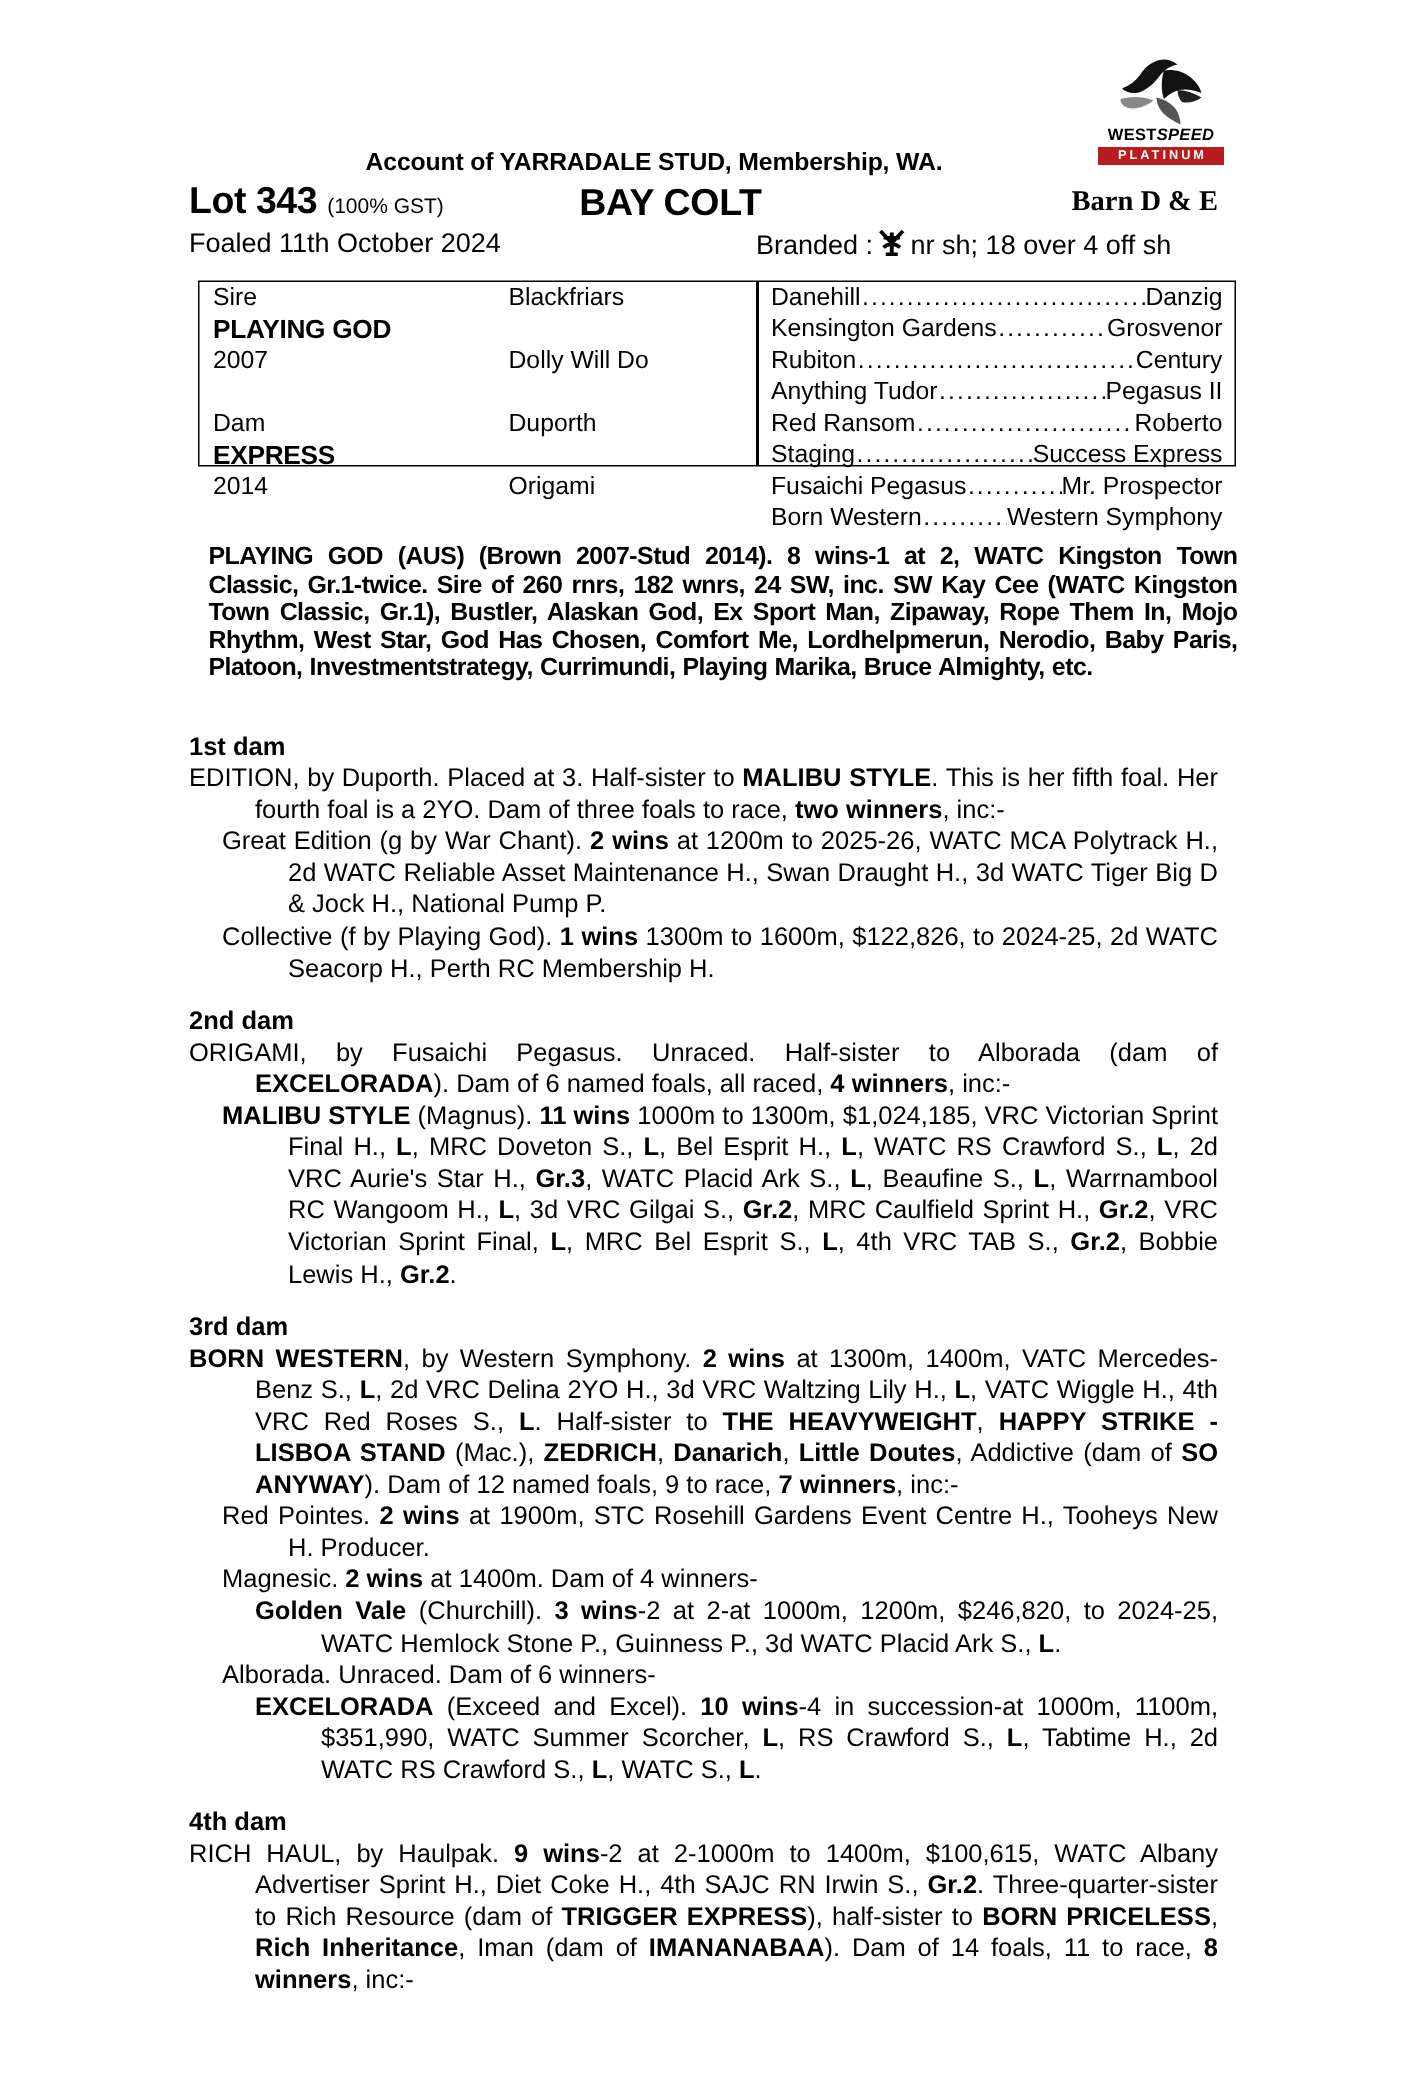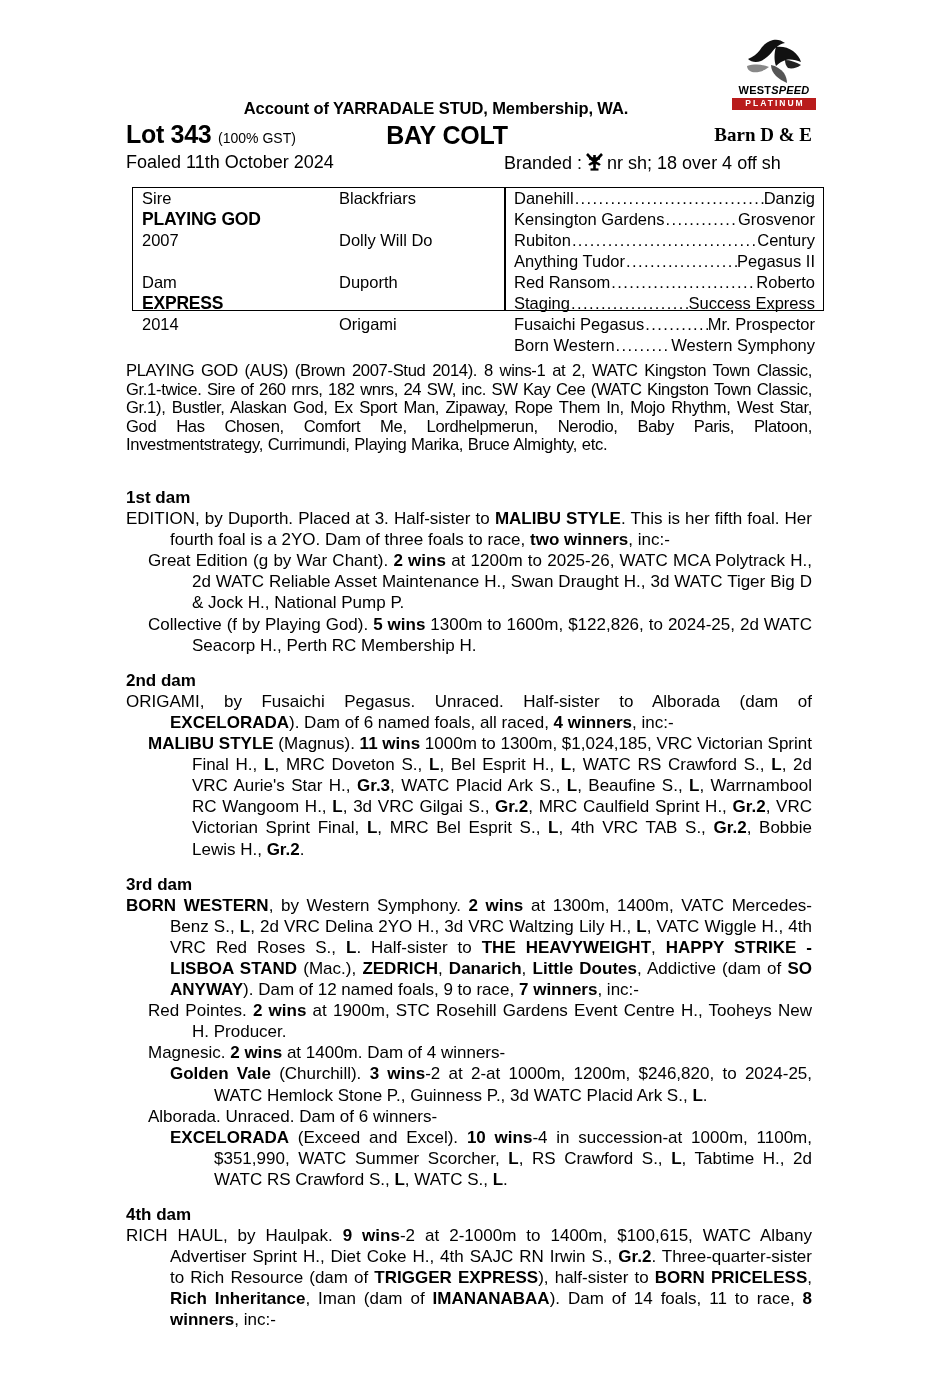--- a/index.html
+++ b/index.html
@@ -122,23 +122,23 @@
     flex: 1 1 auto;
     overflow: hidden;
     white-space: nowrap;
     letter-spacing: 1.4px;
     padding: 0 1px;
   }
   .dotline .rt { white-space: nowrap; }
 
   
   .sireblock {
-    position: absolute; top: 362px; left: 0; width: 686px;
+    position: absolute; top: 362px; left: 13px; width: 686px;
     font-size: 16.6px;
-    font-weight: 400;
+    font-weight: 700;
     line-height: 18.6px;
     text-align: justify;
     letter-spacing: -.35px;
     font-stretch: condensed;
     word-spacing: .5px;
   }
 
   
   .narr {
     position: absolute; left: 0; width: 686px;
@@ -265,21 +265,21 @@
         </div>
       </div>
   </div>
 
   <div class="sireblock">PLAYING GOD (AUS) (Brown 2007-Stud 2014). 8 wins-1 at 2, WATC Kingston Town Classic, Gr.1-twice. Sire of 260 rnrs, 182 wnrs, 24 SW, inc. SW Kay Cee (WATC Kingston Town Classic, Gr.1), Bustler, Alaskan God, Ex Sport Man, Zipaway, Rope Them In, Mojo Rhythm, West Star, God Has Chosen, Comfort Me, Lordhelpmerun, Nerodio, Baby Paris, Platoon, Investmentstrategy, Currimundi, Playing Marika, Bruce Almighty, etc.</div>
 
   <div class="narr" id="narrative" style="top:487px;">
       <div class="damhead">1st dam</div>
       <div class="p0 hang">EDITION, by Duporth. Placed at 3. Half-sister to <b>MALIBU STYLE</b>. This is her fifth foal. Her fourth foal is a 2YO. Dam of three foals to race, <b>two winners</b>, inc:-</div>
       <div class="p1">Great Edition (g by War Chant). <b>2 wins</b> at 1200m to 2025-26, WATC MCA Polytrack H., 2d WATC Reliable Asset Maintenance H., Swan Draught H., 3d WATC Tiger Big D &amp; Jock H., National Pump P.</div>
-      <div class="p1">Collective (f by Playing God). <b>5 wins</b> 1300m to 1600m, $122,826, to 2024-25, 2d WATC Seacorp H., Perth RC Membership H.</div>
+      <div class="p1">Collective (f by Playing God). <b>1 wins</b> 1300m to 1600m, $122,826, to 2024-25, 2d WATC Seacorp H., Perth RC Membership H.</div>
       <div class="gap"></div>
       <div class="damhead">2nd dam</div>
       <div class="p0 hang">ORIGAMI, by Fusaichi Pegasus. Unraced. Half-sister to Alborada (dam of <b>EXCELORADA</b>). Dam of 6 named foals, all raced, <b>4 winners</b>, inc:-</div>
       <div class="p1"><b>MALIBU STYLE</b> (Magnus). <b>11 wins</b> 1000m to 1300m, $1,024,185, VRC Victorian Sprint Final H., <b>L</b>, MRC Doveton S., <b>L</b>, Bel Esprit H., <b>L</b>, WATC RS Crawford S., <b>L</b>, 2d VRC Aurie's Star H., <b>Gr.3</b>, WATC Placid Ark S., <b>L</b>, Beaufine S., <b>L</b>, Warrnambool RC Wangoom H., <b>L</b>, 3d VRC Gilgai S., <b>Gr.2</b>, MRC Caulfield Sprint H., <b>Gr.2</b>, VRC Victorian Sprint Final, <b>L</b>, MRC Bel Esprit S., <b>L</b>, 4th VRC TAB S., <b>Gr.2</b>, Bobbie Lewis H., <b>Gr.2</b>.</div>
       <div class="gap"></div>
       <div class="damhead">3rd dam</div>
       <div class="p0 hang"><b>BORN WESTERN</b>, by Western Symphony. <b>2 wins</b> at 1300m, 1400m, VATC Mercedes-Benz S., <b>L</b>, 2d VRC Delina 2YO H., 3d VRC Waltzing Lily H., <b>L</b>, VATC Wiggle H., 4th VRC Red Roses S., <b>L</b>. Half-sister to <b>THE HEAVYWEIGHT</b>, <b>HAPPY STRIKE - LISBOA STAND</b> (Mac.), <b>ZEDRICH</b>, <b>Danarich</b>, <b>Little Doutes</b>, Addictive (dam of <b>SO ANYWAY</b>). Dam of 12 named foals, 9 to race, <b>7 winners</b>, inc:-</div>
       <div class="p1">Red Pointes. <b>2 wins</b> at 1900m, STC Rosehill Gardens Event Centre H., Tooheys New H. Producer.</div>
       <div class="p1">Magnesic. <b>2 wins</b> at 1400m. Dam of 4 winners-</div>
       <div class="p2"><b>Golden Vale</b> (Churchill). <b>3 wins</b>-2 at 2-at 1000m, 1200m, $246,820, to 2024-25, WATC Hemlock Stone P., Guinness P., 3d WATC Placid Ark S., <b>L</b>.</div>

